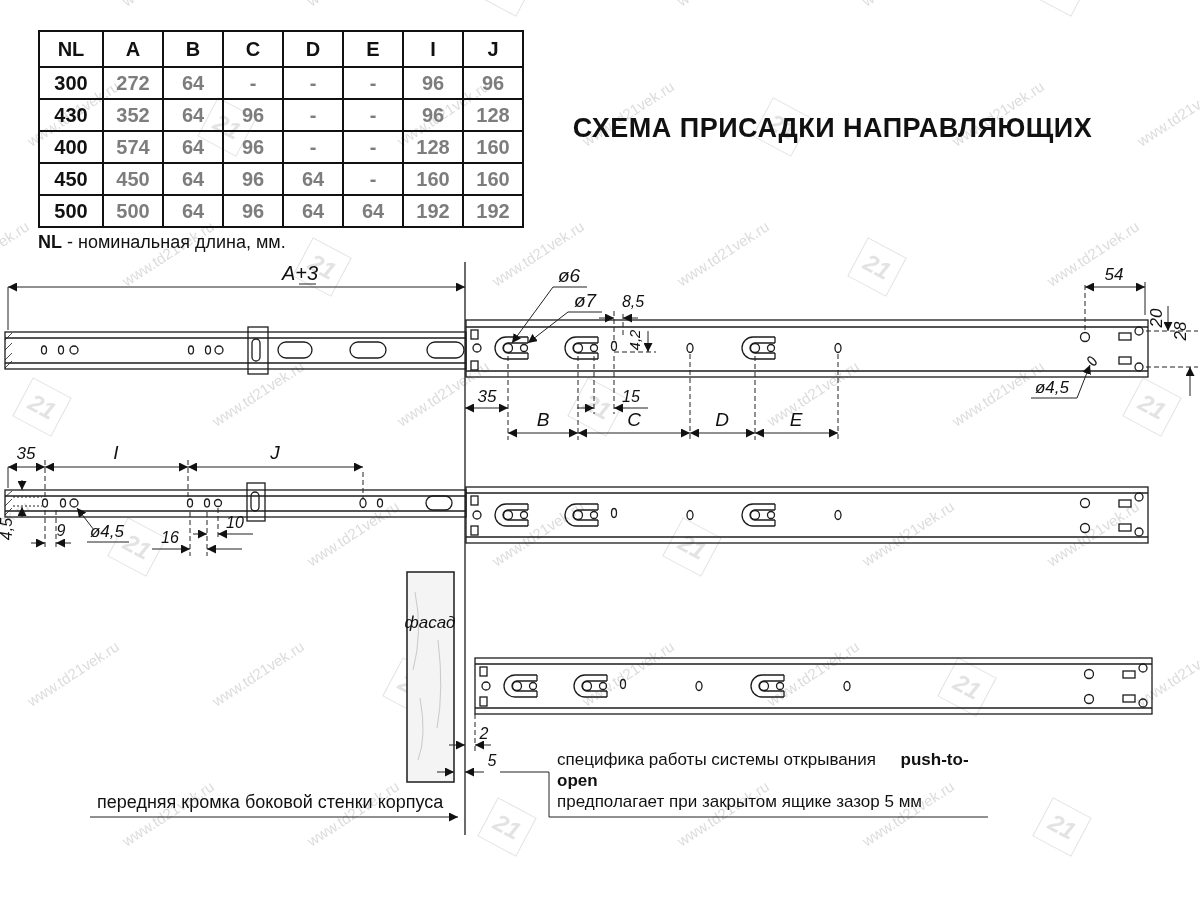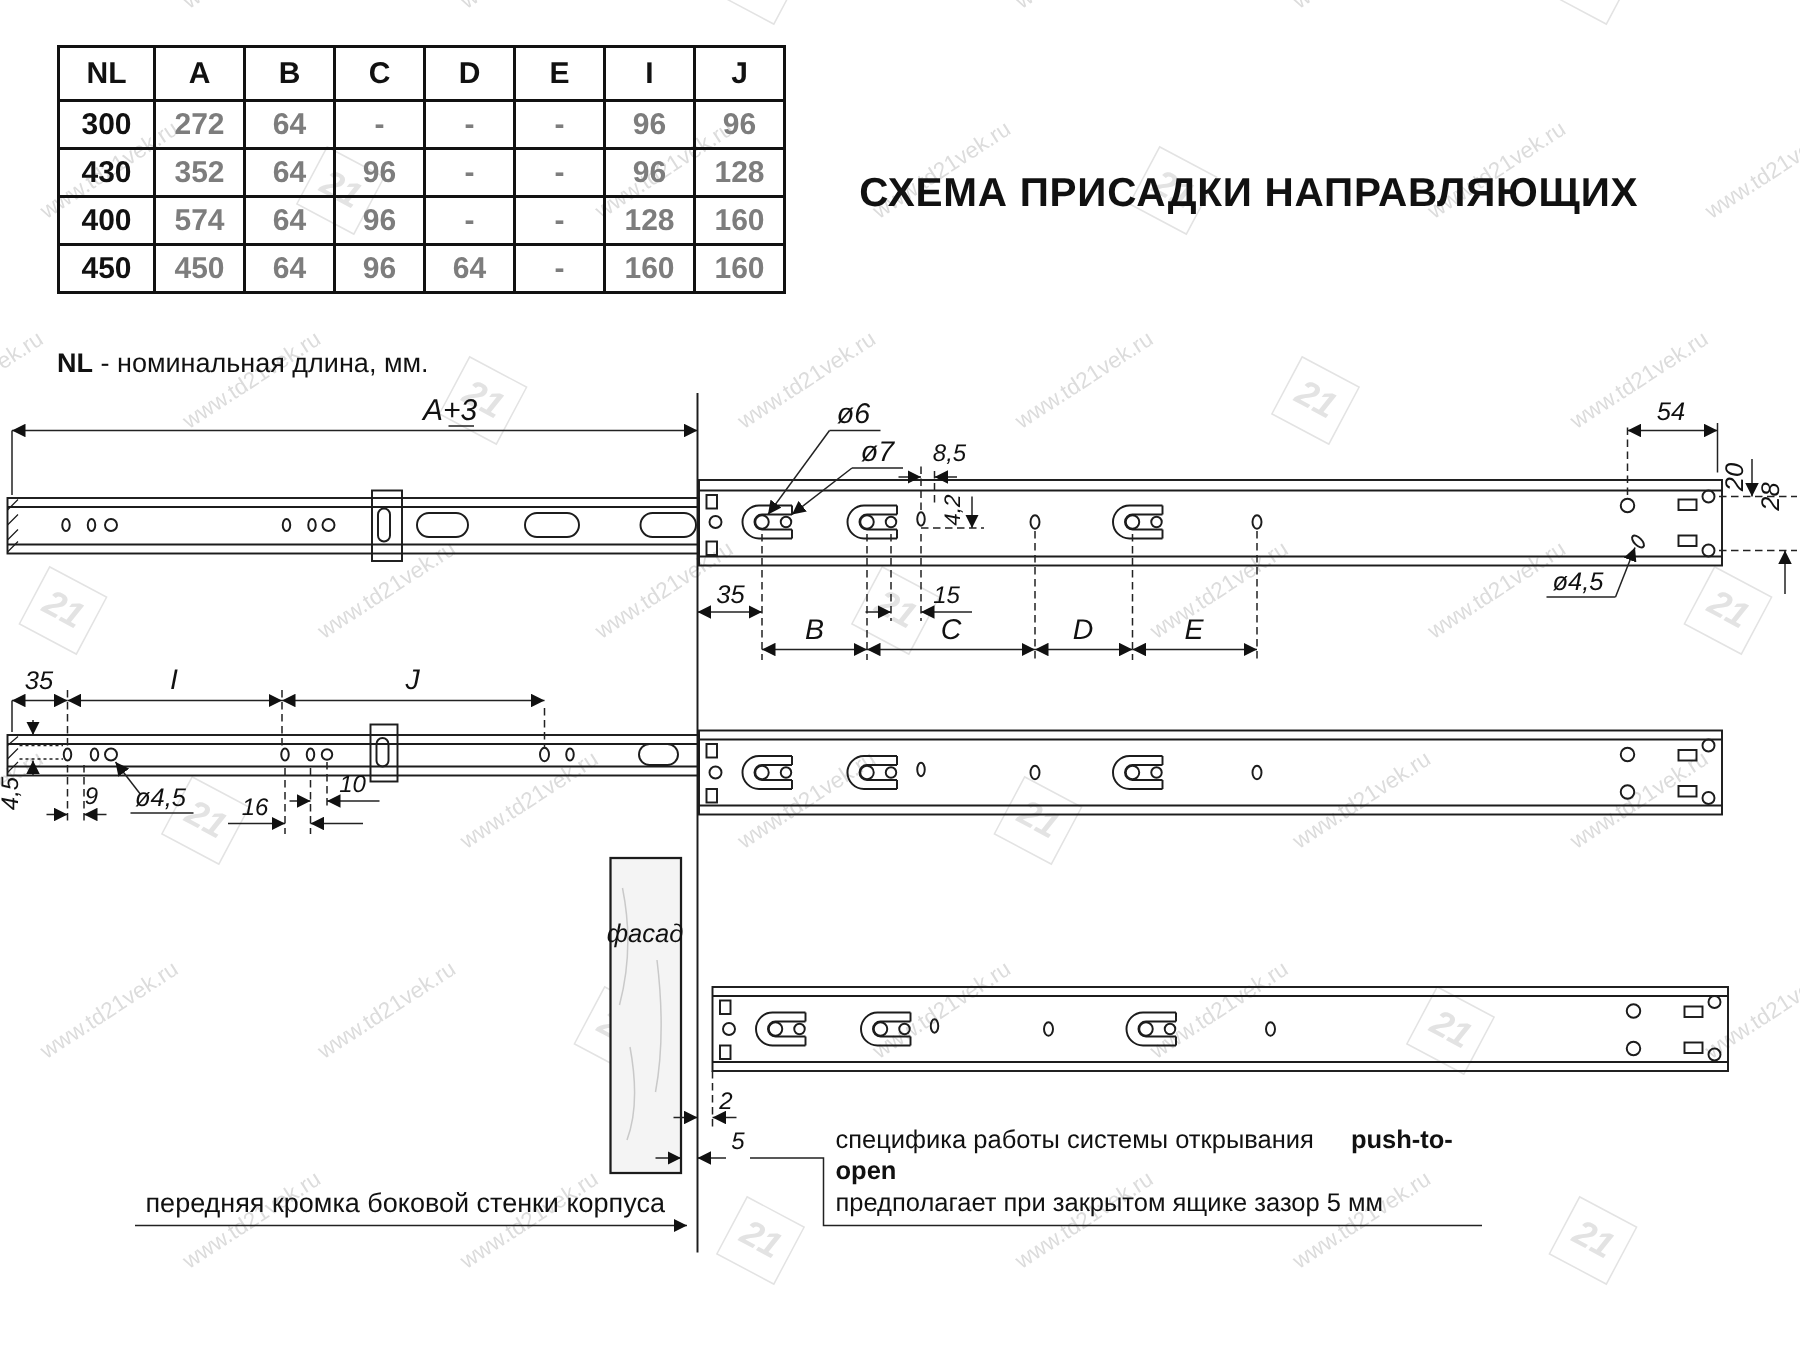--- a/index.html
+++ b/index.html
@@ -365,20 +365,30 @@
         <tr>
           <td class="c-nl">450</td>
           <td class="c-val">450</td>
           <td class="c-val">64</td>
           <td class="c-val">96</td>
           <td class="c-val">64</td>
           <td class="c-val">-</td>
           <td class="c-val">160</td>
           <td class="c-val">160</td>
         </tr>
+        <tr>
+          <td class="c-nl">500</td>
+          <td class="c-val">500</td>
+          <td class="c-val">64</td>
+          <td class="c-val">96</td>
+          <td class="c-val">64</td>
+          <td class="c-val">64</td>
+          <td class="c-val">192</td>
+          <td class="c-val">192</td>
+        </tr>
       </tbody>
   </table>
 
   <div class="nl-note"><b>NL</b><span> - номинальная длина, мм.</span></div>
 
   <div class="title">СХЕМА ПРИСАДКИ НАПРАВЛЯЮЩИХ</div>
 
   <div class="front-edge-label">передняя кромка боковой стенки корпуса</div>
 
   <div class="pto-note">

